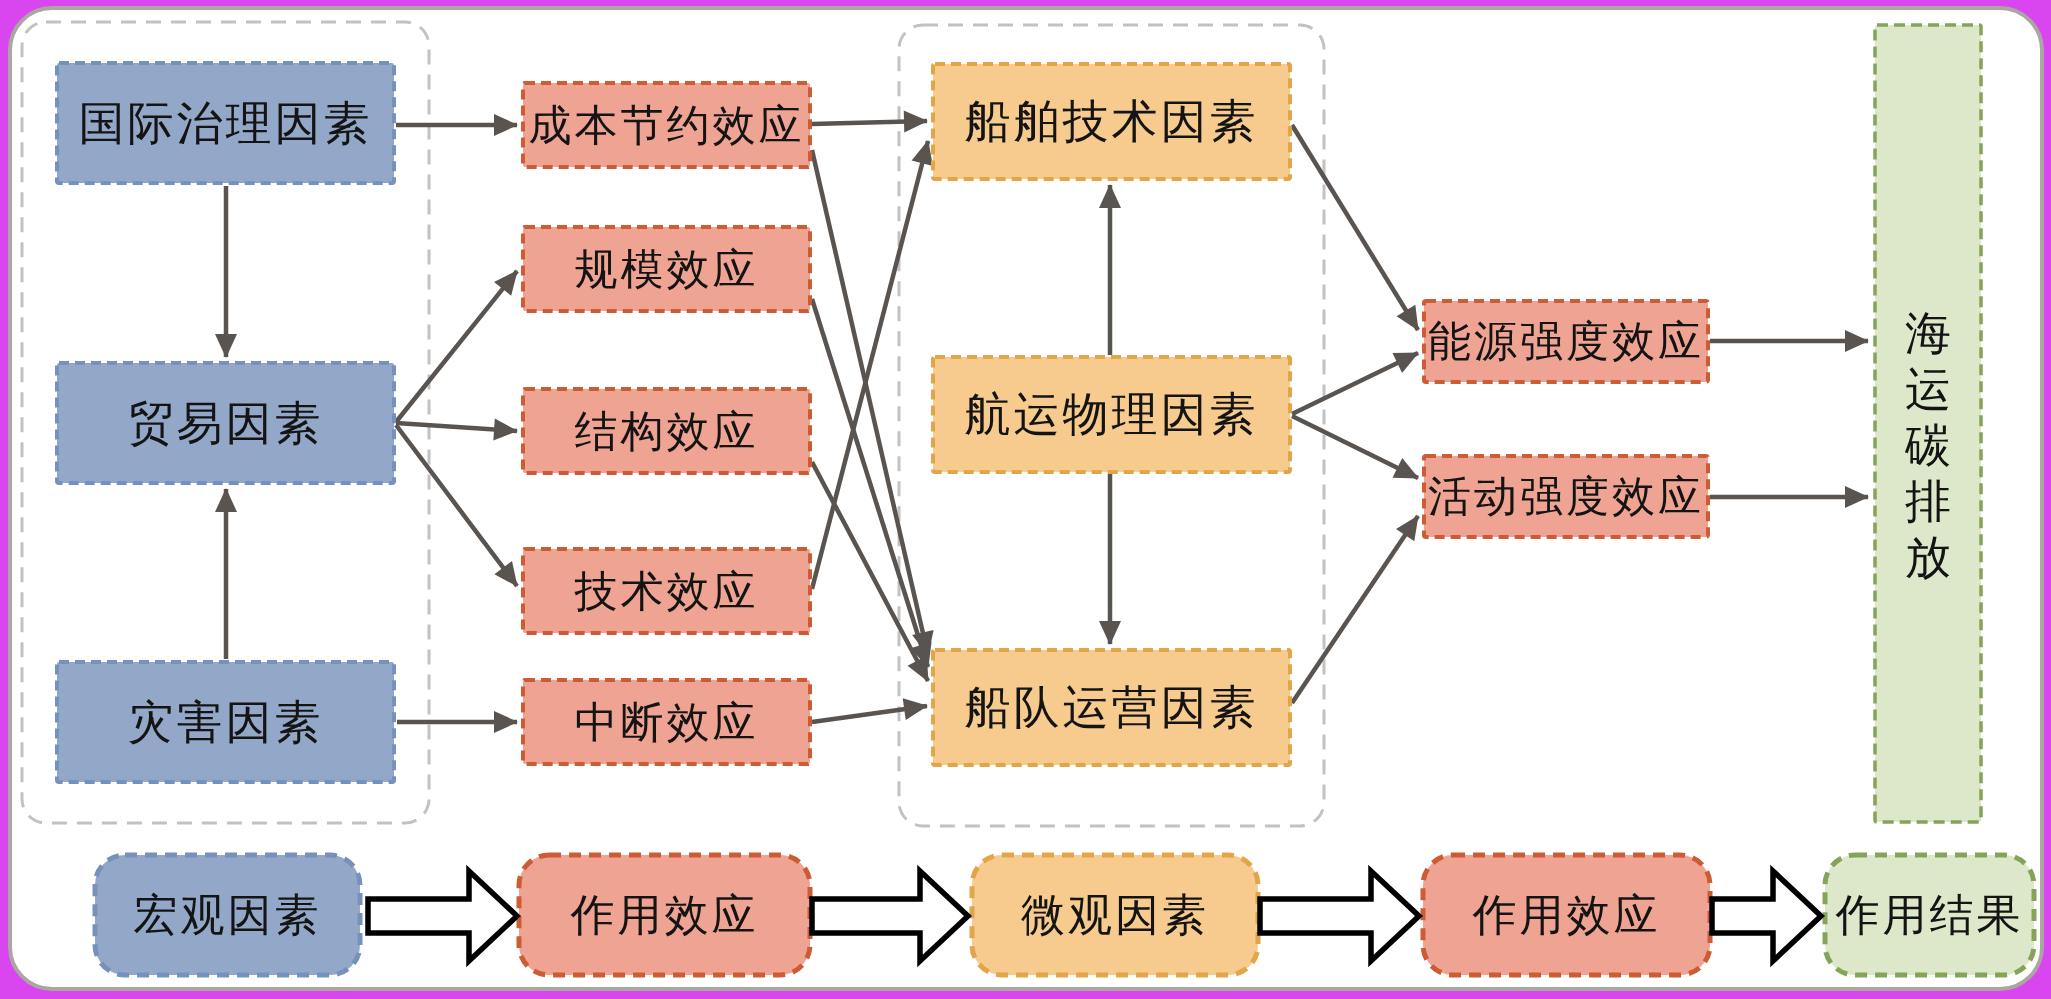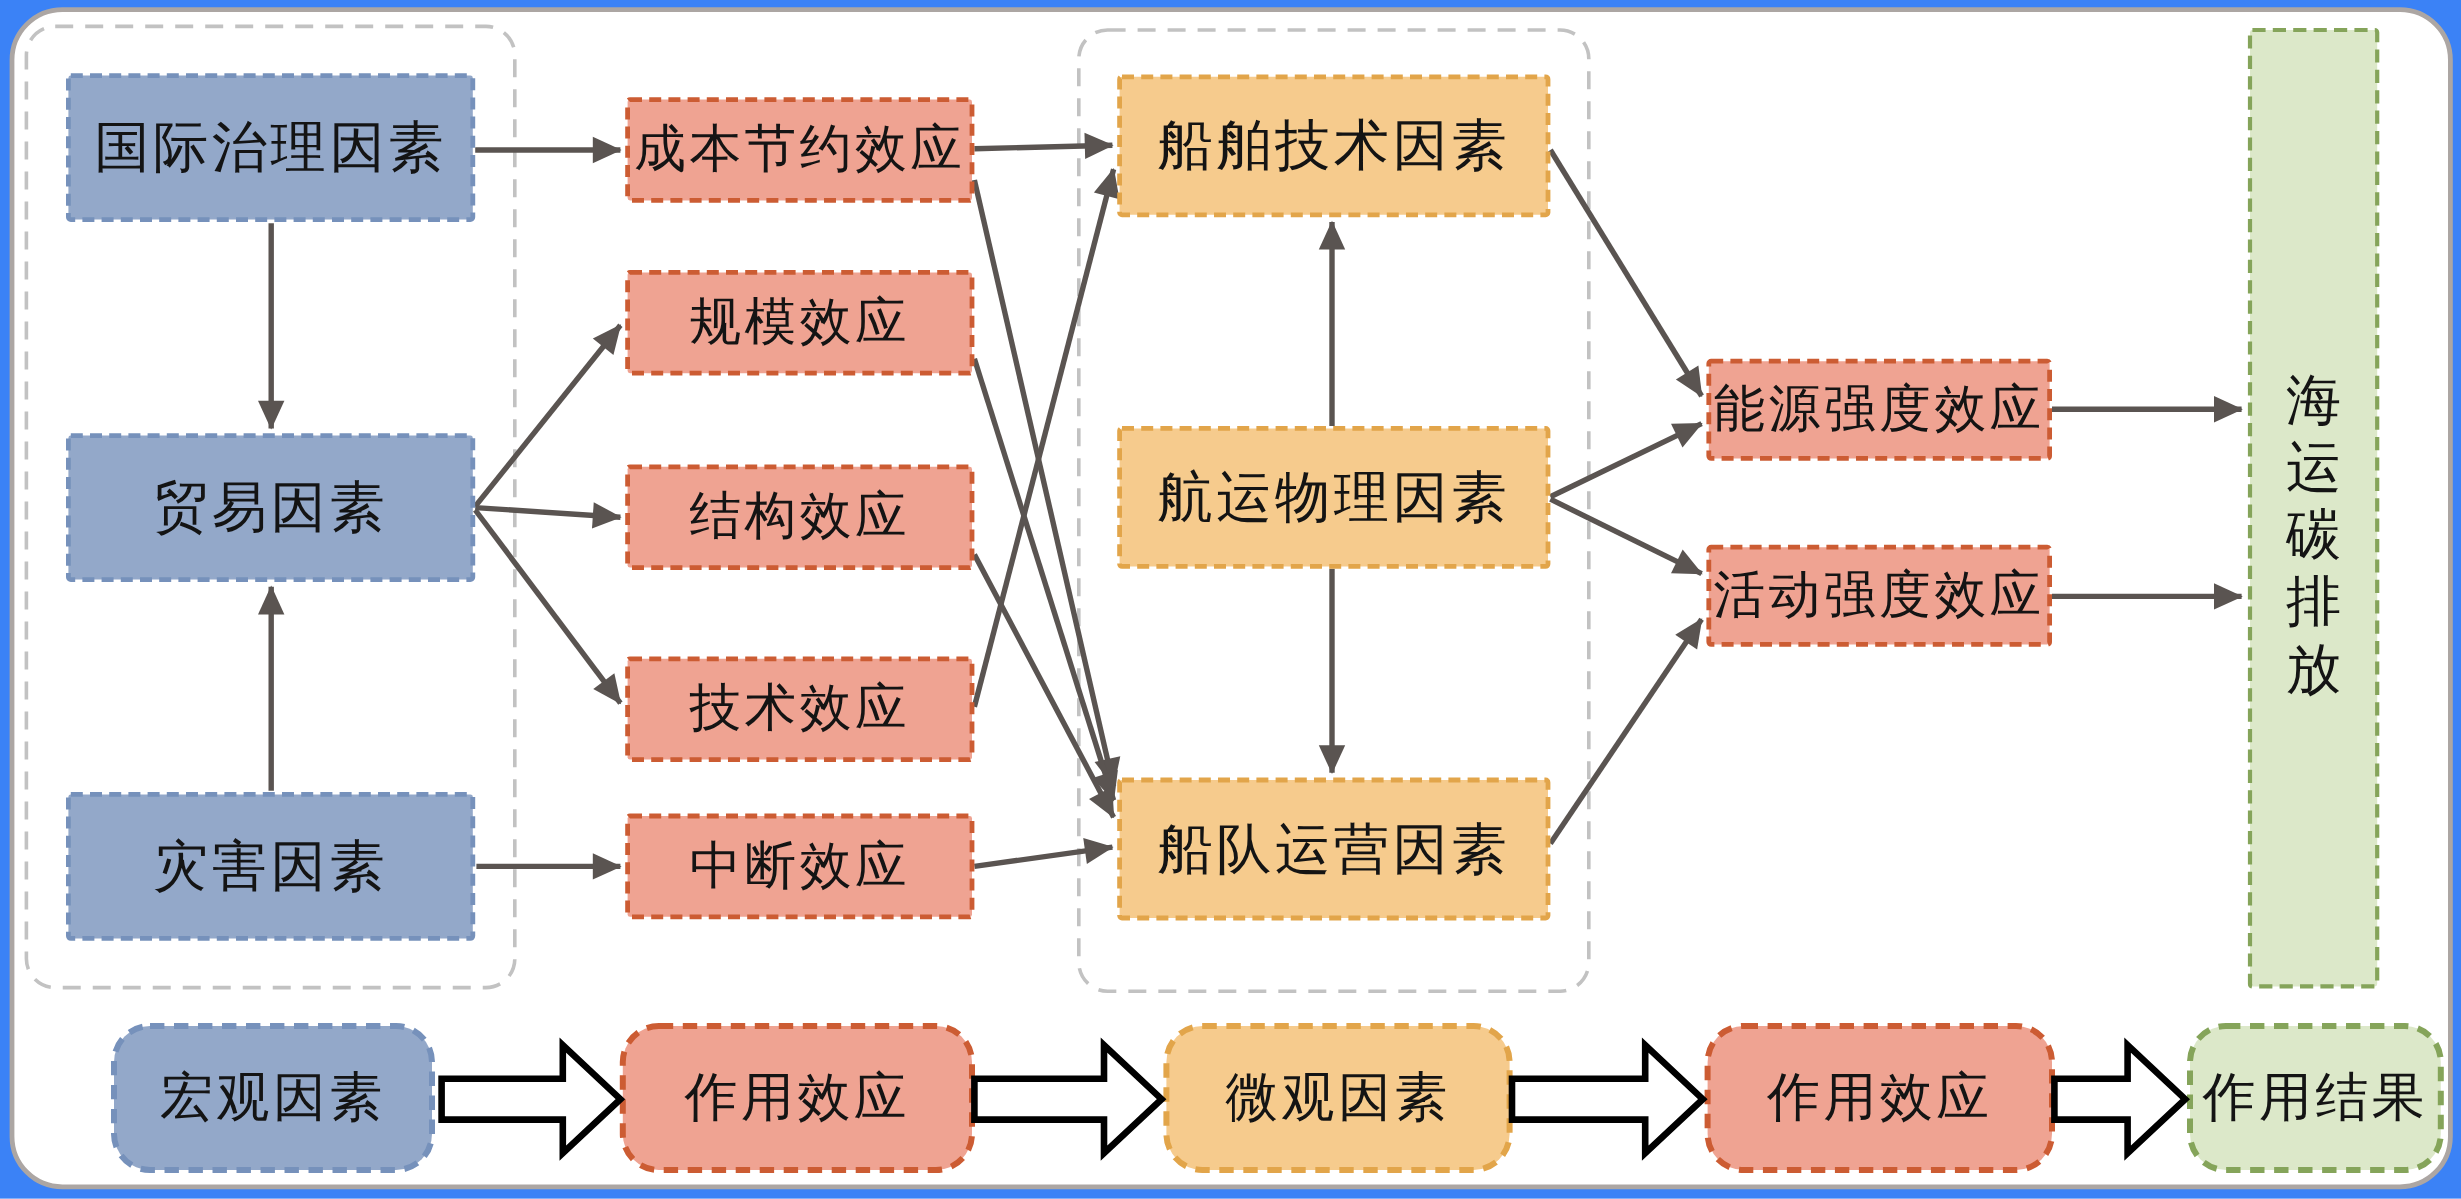--- a/index.html
+++ b/index.html
@@ -1,16 +1,16 @@
 <!DOCTYPE html>
 <html><head>
 <meta charset="utf-8">
 <style>
   html,body{margin:0;padding:0;background:#ffffff;}
-  .stage{position:relative;width:2051px;height:999px;background:#3b82f6;
+  .stage{position:relative;width:2051px;height:999px;background:#d946ef;
          font-family:"Liberation Serif","DejaVu Serif",serif;}
   svg{display:block;}
   text{font-family:"Liberation Serif","DejaVu Serif",serif;}
 </style>
 </head>
 <body>
 
 <div class="stage">
   <svg id="diagram" xmlns="http://www.w3.org/2000/svg" width="2051" height="999" viewBox="0 0 2051 999">
       <defs>

